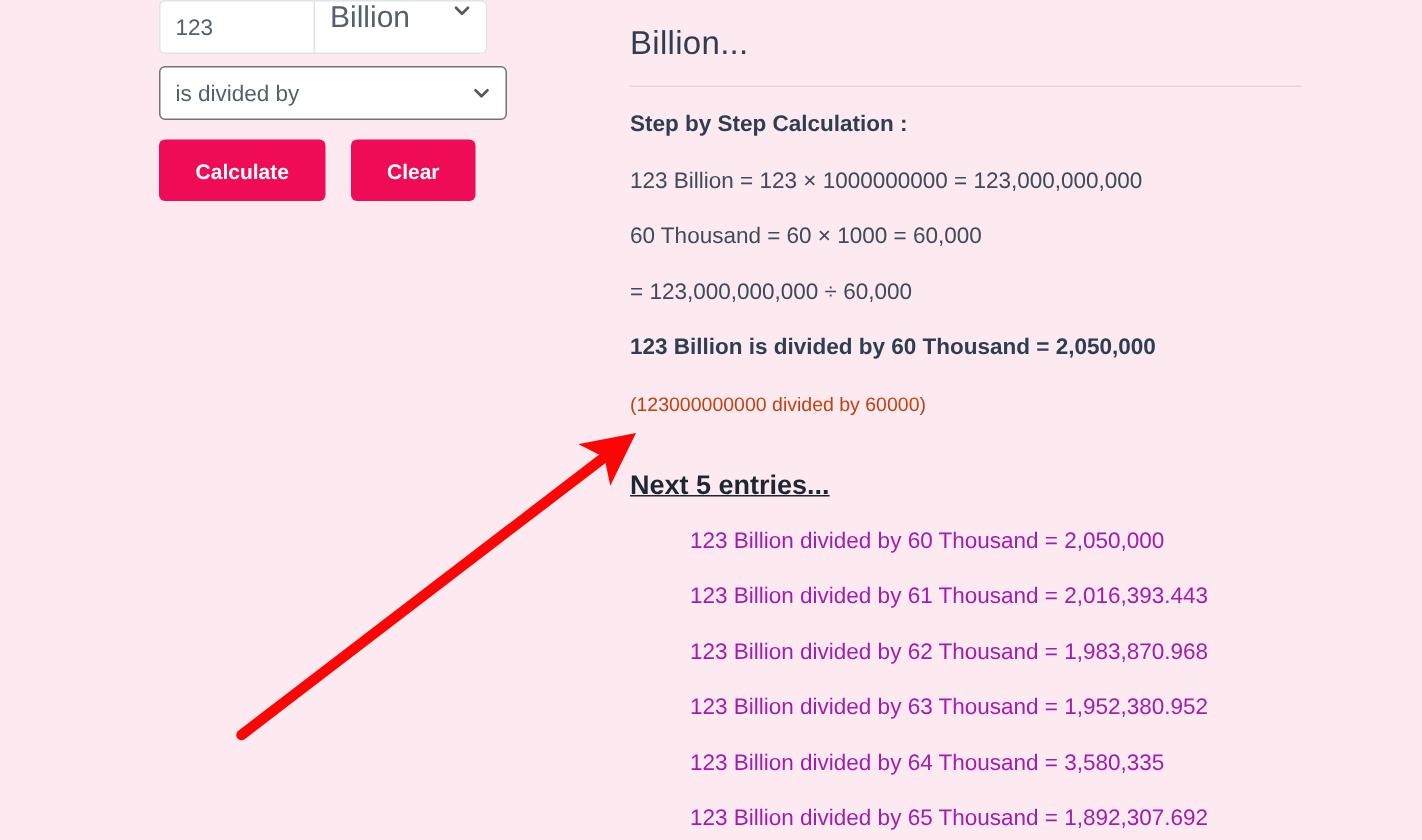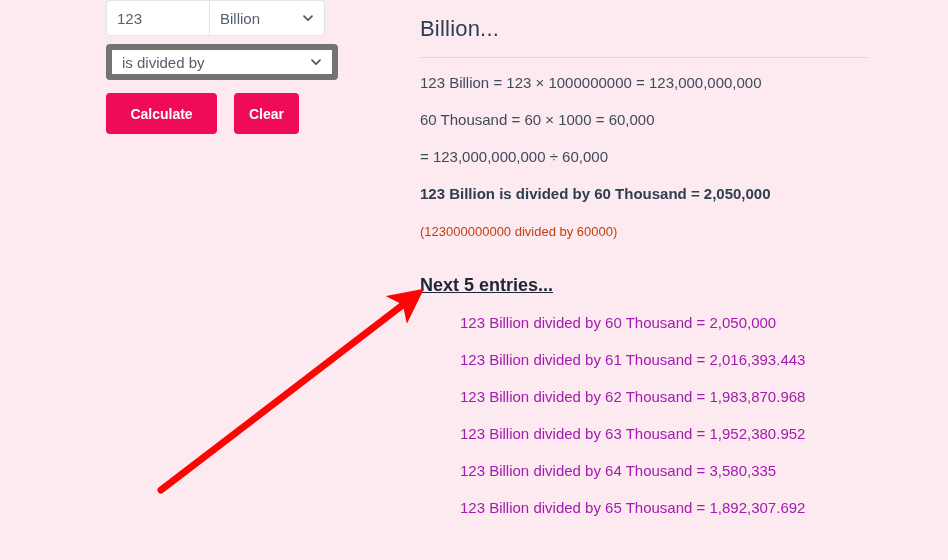--- a/index.html
+++ b/index.html
@@ -52,33 +52,33 @@
   .unit-select {
     box-sizing: border-box;
     position: relative;
     width: 115px;
     height: 36px;
     background: #ffffff;
     border: 1px solid #dfe3ea;
     border-left: none;
     border-radius: 0 4px 4px 0;
     display: flex;
-    align-items: center;
+    align-items: flex-start;
     padding: 0 10px;
-    font-size: 15px;
+    font-size: 20px;
     color: #55606e;
   }
 
   .op-select {
     box-sizing: border-box;
     position: relative;
     width: 232px;
     height: 36px;
     background: #ffffff;
-    border: 6px solid #737373;
+    border: 1px solid #737373;
     border-radius: 4px;
     display: flex;
     align-items: center;
     padding: 0 10px;
     font-size: 15px;
     color: #55606e;
   }
 
   .sel-label {
     flex: 1 1 auto;
@@ -110,21 +110,21 @@
     font-family: "Liberation Sans", sans-serif;
     font-size: 14px;
     font-weight: bold;
     cursor: pointer;
     padding: 16px 18px;
     display: flex;
     align-items: center;
     justify-content: center;
   }
   .btn-calculate { width: 111px; }
-  .btn-clear { width: 65px; margin-left: 17px; }
+  .btn-clear { width: 83px; margin-left: 17px; }
 
   
   .results-panel {
     position: absolute;
     left: 420px;
     top: 14px;
     width: 450px;
   }
 
   .results-title {
@@ -239,20 +239,21 @@
       <button class="btn btn-clear">Clear</button>
     </div>
   </div>
 
   <div class="results-panel">
 
     <div class="results-title">Billion...</div>
 
     <div class="divider"></div>
 
+    <div class="step-head">Step by Step Calculation :</div>
 
     <div class="step-line">123 Billion = 123 × 1000000000 = 123,000,000,000</div>
     <div class="step-line">60 Thousand = 60 × 1000 = 60,000</div>
     <div class="step-line">= 123,000,000,000 ÷ 60,000</div>
 
     <div class="step-line bold">123 Billion is divided by 60 Thousand = 2,050,000</div>
 
     <div class="note-line">(123000000000 divided by 60000)</div>
 
     <div class="next-head">Next 5 entries...</div>

